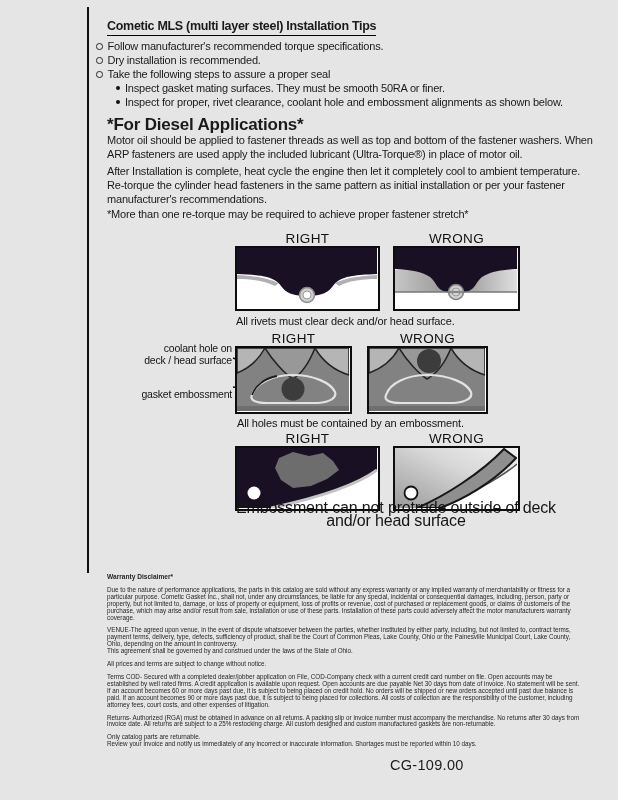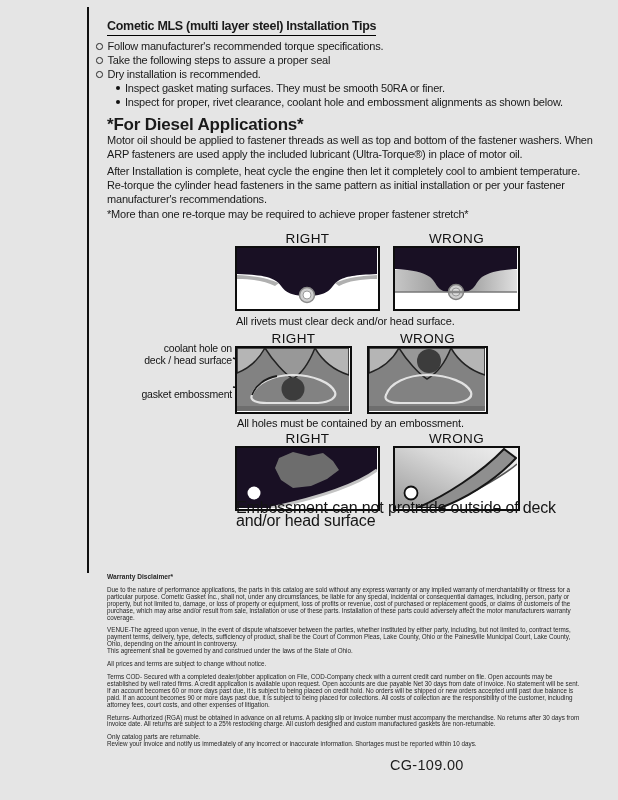--- a/index.html
+++ b/index.html
@@ -15,21 +15,21 @@
   .brow{display:flex;align-items:flex-start;line-height:14px;}
   .brow .mark{flex:0 0 auto;width:4.5px;height:4.5px;border:1.1px solid #2a2a2a;border-radius:50%;
               margin:4px 5px 0 0;}
   .brow.sub{margin-left:20px;}
   .brow.sub .mark{width:4px;height:4px;background:#111;border:none;margin-top:4.5px;}
   
   .diesel-head{left:107px;top:115px;font-size:17px;font-weight:bold;letter-spacing:-0.2px;}
   .para{left:107px;font-size:11px;line-height:14px;letter-spacing:-0.2px;}
   
   .dlabel{font-size:13.5px;letter-spacing:0.4px;color:#111;text-align:center;}
-  .caption{font-size:11px;letter-spacing:-0.15px;color:#141414;}
+  .caption{font-size:11px;letter-spacing:-0.15px;color:#141414;text-align:center;}
   .pointer-label{font-size:10.5px;line-height:12px;letter-spacing:-0.2px;text-align:right;color:#141414;}
   .dbox{border:2.5px solid #0d0d0d;background:#fff;box-sizing:border-box;}
   .dbox svg{display:block;}
   
   .fineprint{left:107px;top:574px;width:476px;font-size:6.3px;line-height:6.9px;
              letter-spacing:0;color:#262626;}
   .fineprint .fp-head{font-weight:bold;font-size:6.6px;margin:0 0 6px 0;}
   .fineprint p{margin:0 0 6px 0;}
   .fineprint p.tight{margin:0;}
   .pagenum{left:390px;top:757px;font-size:14.5px;letter-spacing:0.3px;color:#1c1c1c;}
@@ -43,25 +43,25 @@
 
   <div class="abs title">Cometic MLS (multi layer steel) Installation Tips</div>
 
   <div class="abs bullets">
     <div class="brow">
       <span class="mark"></span>
       <span>Follow manufacturer's recommended torque specifications.</span>
     </div>
     <div class="brow">
       <span class="mark"></span>
+      <span>Dry installation is recommended.</span>
+    </div>
+    <div class="brow">
+      <span class="mark"></span>
       <span>Take the following steps to assure a proper seal</span>
-    </div>
-    <div class="brow">
-      <span class="mark"></span>
-      <span>Dry installation is recommended.</span>
     </div>
     <div class="brow sub">
       <span class="mark"></span>
       <span>Inspect gasket mating surfaces.  They must be smooth 50RA or finer.</span>
     </div>
     <div class="brow sub">
       <span class="mark"></span>
       <span>Inspect for proper, rivet clearance, coolant hole and embossment alignments as shown below.</span>
     </div>
   </div>

